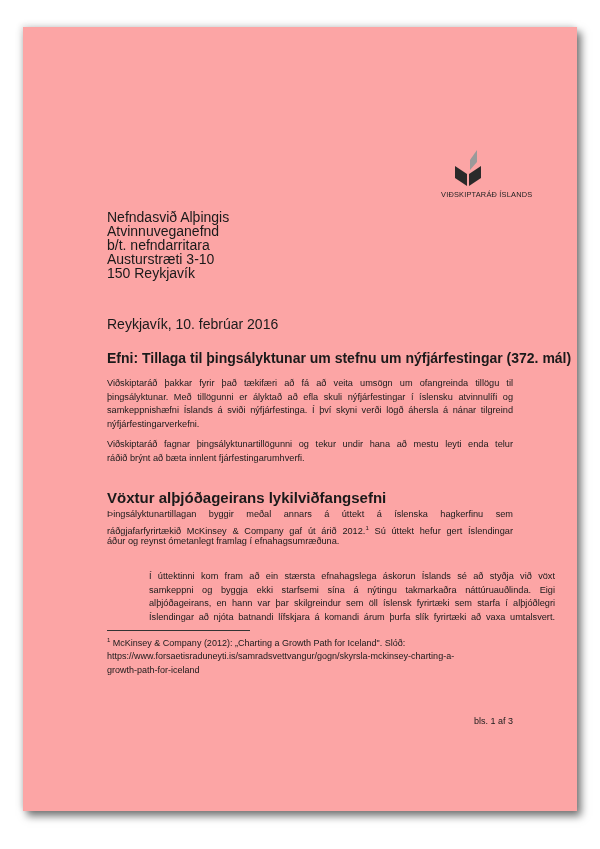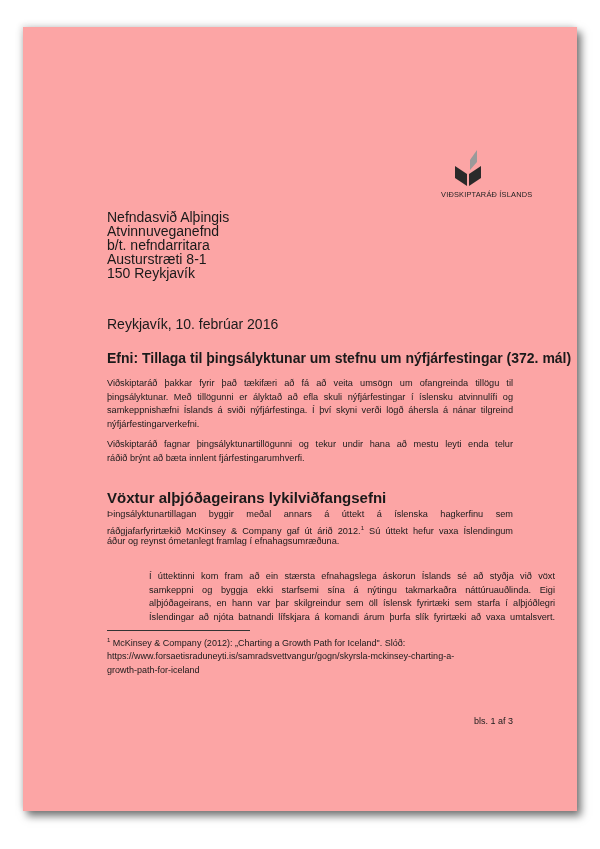--- a/index.html
+++ b/index.html
@@ -47,21 +47,21 @@
 
       <polygon points="16,28 28,20 28,32 16,40" fill="#2a2a2a"></polygon>
     </svg>
     <div class="logo-text">VIÐSKIPTARÁÐ ÍSLANDS</div>
   </div>
 
   <div class="txt addr">
     <div>Nefndasvið Alþingis</div>
     <div>Atvinnuveganefnd</div>
     <div>b/t. nefndarritara</div>
-    <div>Austurstræti 8-1</div>
+    <div>Austurstræti 3-10</div>
     <div>150 Reykjavík</div>
   </div>
 
   <div class="txt date">Reykjavík, 10. febrúar 2016</div>
 
   <div class="txt subject">Efni: Tillaga til þingsályktunar um stefnu um nýfjárfestingar (372. mál)</div>
 
   <div class="para" style="top:411px;">
     <span class="line">Viðskiptaráð fagnar þingsályktunartillögunni og tekur undir hana að mestu leyti enda telur</span>
     <span class="line last">ráðið brýnt að bæta innlent fjárfestingarumhverfi.</span>
@@ -71,21 +71,21 @@
     <span class="line">Viðskiptaráð þakkar fyrir það tækifæri að fá að veita umsögn um ofangreinda tillögu til</span>
     <span class="line">þingsályktunar. Með tillögunni er ályktað að efla skuli nýfjárfestingar í íslensku atvinnulífi og</span>
     <span class="line">samkeppnishæfni Íslands á sviði nýfjárfestinga. Í því skyni verði lögð áhersla á nánar tilgreind</span>
     <span class="line last">nýfjárfestingarverkefni.</span>
   </div>
 
   <div class="heading">Vöxtur alþjóðageirans lykilviðfangsefni</div>
 
   <div class="para" style="top:481px;">
     <span class="line">Þingsályktunartillagan byggir meðal annars á úttekt á íslenska hagkerfinu sem</span>
-    <span class="line"><span>ráðgjafarfyrirtækið McKinsey &amp; Company gaf út árið 2012.</span><span class="sup">1</span><span> Sú úttekt hefur vaxa Íslendingum</span></span>
+    <span class="line"><span>ráðgjafarfyrirtækið McKinsey &amp; Company gaf út árið 2012.</span><span class="sup">1</span><span> Sú úttekt hefur gert Íslendingar</span></span>
     <span class="line last">áður og reynst ómetanlegt framlag í efnahagsumræðuna.</span>
   </div>
 
   <div class="para" style="top:543px;margin-left:42px;">
     <span class="line">Í úttektinni kom fram að ein stærsta efnahagslega áskorun Íslands sé að styðja við vöxt</span>
     <span class="line">samkeppni og byggja ekki starfsemi sína á nýtingu takmarkaðra náttúruauðlinda. Eigi</span>
     <span class="line">alþjóðageirans, en hann var þar skilgreindur sem öll íslensk fyrirtæki sem starfa í alþjóðlegri</span>
     <span class="line">Íslendingar að njóta batnandi lífskjara á komandi árum þurfa slík fyrirtæki að vaxa umtalsvert.</span>
   </div>
 

